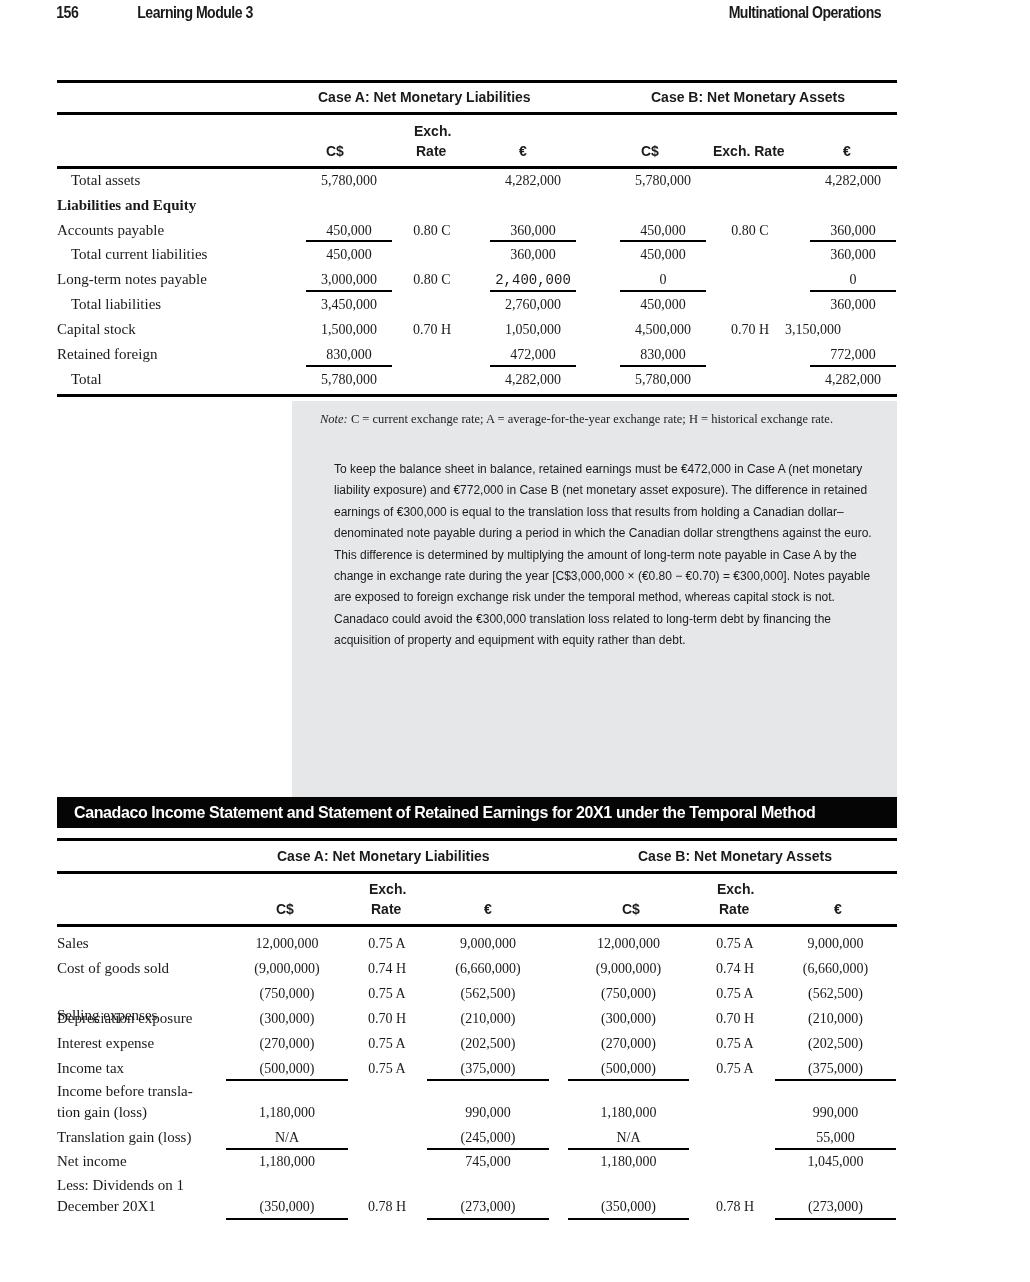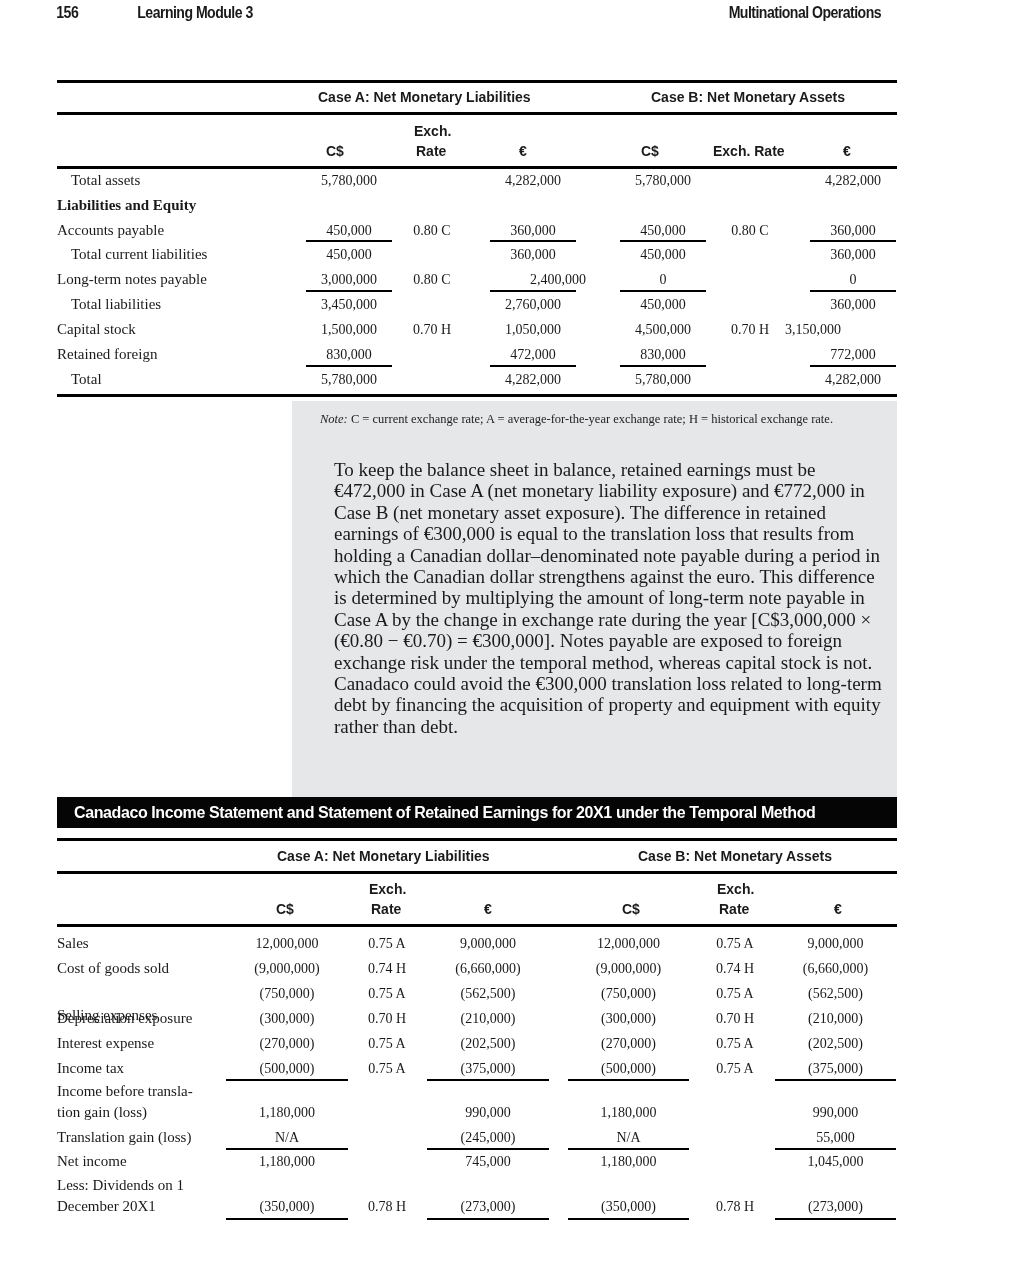--- a/index.html
+++ b/index.html
@@ -7,21 +7,21 @@
 
   .running-head { position: absolute; top: 4px; left: 0; width: 1030px; height: 22px; font-family: "Liberation Sans", sans-serif; font-weight: bold; font-size: 16px; letter-spacing: -0.6px; transform: scaleX(0.88); transform-origin: left top; }
   .rh-page { position: absolute; left: 64px; }
   .rh-module { position: absolute; left: 156px; }
   .rh-chapter { position: absolute; left: 828px; }
 
   
   .gray-panel { position: absolute; left: 292px; top: 401px; width: 605px; height: 427px; background: #e6e7e8; }
   .note { position: absolute; left: 320px; top: 410px; width: 570px; font-family: "Liberation Serif", serif; font-size: 12.5px; line-height: 18px; color: #222; }
   .note em { font-style: italic; margin-top: 46px; }
-  .body-text { position: absolute; left: 334px; top: 459px; width: 556px; font-family: Liberation Serif, serif; font-size: 19px; line-height: 21.4px; color: #1a1a1a; }
+  .body-text { position: absolute; left: 334px; top: 459px; width: 556px; font-family: Liberation Sans, sans-serif; font-size: 12px; line-height: 21.4px; color: #1a1a1a; }
   .body-text p { margin: 0; }
 
   
   .exhibit-bar { position: absolute; left: 57px; top: 797px; width: 840px; height: 31px; background: #050505; color: #ffffff; font-family: "Liberation Sans", sans-serif; font-weight: bold; font-size: 16px; line-height: 31px; padding-left: 17px; box-sizing: border-box; letter-spacing: -0.4px; }
 
   
   .rule { position: absolute; background: #000; }
   .thick { height: 3px; }
   .thin { height: 2px; }
   .cell { position: absolute; white-space: nowrap; }
@@ -79,21 +79,21 @@
       <div class="cell lbl" style="left: 71px; top: 246px; text-align: center;">Total current liabilities</div>
       <div class="cell num" style="left: 306px; width: 86px; top: 247px;">450,000</div>
       <div class="cell num" style="left: 400px; width: 64px; top: 247px;"></div>
       <div class="cell num" style="left: 490px; width: 86px; top: 247px;">360,000</div>
       <div class="cell num" style="left: 620px; width: 86px; top: 247px;">450,000</div>
       <div class="cell num" style="left: 718px; width: 64px; top: 247px;"></div>
       <div class="cell num" style="left: 810px; width: 86px; top: 247px;">360,000</div>
       <div class="cell lbl" style="left: 57px; top: 271px;">Long-term notes payable</div>
       <div class="cell num" style="left: 306px; width: 86px; top: 272px;">3,000,000</div>
       <div class="cell num" style="left: 400px; width: 64px; top: 272px;">0.80 C</div>
-      <div class="cell num" style="left: 515px; width: 86px; top: 272px;">2,400,000</div>
+      <div class="cell num" style="left: 490px; width: 86px; top: 272px; font-family: Liberation Mono, monospace;">2,400,000</div>
       <div class="cell num" style="left: 620px; width: 86px; top: 272px;">0</div>
       <div class="cell num" style="left: 718px; width: 64px; top: 272px;"></div>
       <div class="cell num" style="left: 810px; width: 86px; top: 272px;">0</div>
       <div class="cell lbl" style="left: 71px; top: 296px;">Total liabilities</div>
       <div class="cell num" style="left: 306px; width: 86px; top: 297px;">3,450,000</div>
       <div class="cell num" style="left: 400px; width: 64px; top: 297px;"></div>
       <div class="cell num" style="left: 490px; width: 86px; top: 297px;">2,760,000</div>
       <div class="cell num" style="left: 620px; width: 86px; top: 297px;">450,000</div>
       <div class="cell num" style="left: 718px; width: 64px; top: 297px;"></div>
       <div class="cell num" style="left: 810px; width: 86px; top: 297px;">360,000</div>

